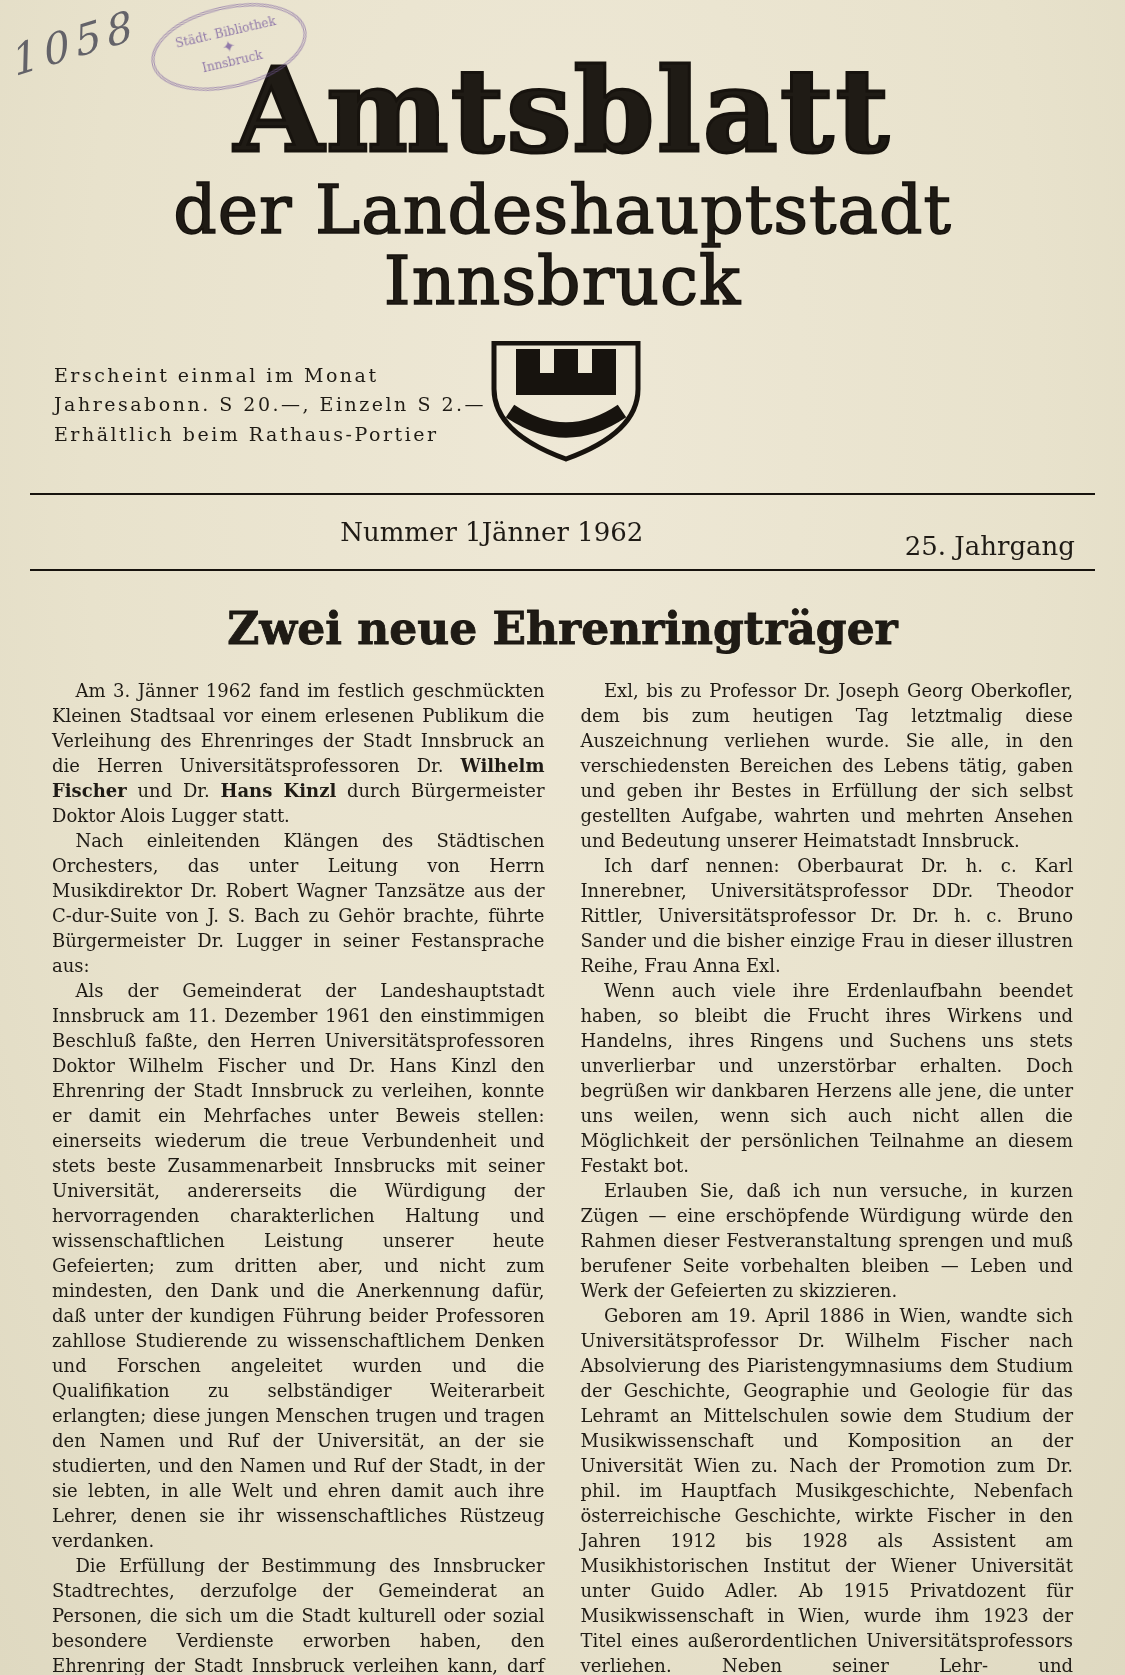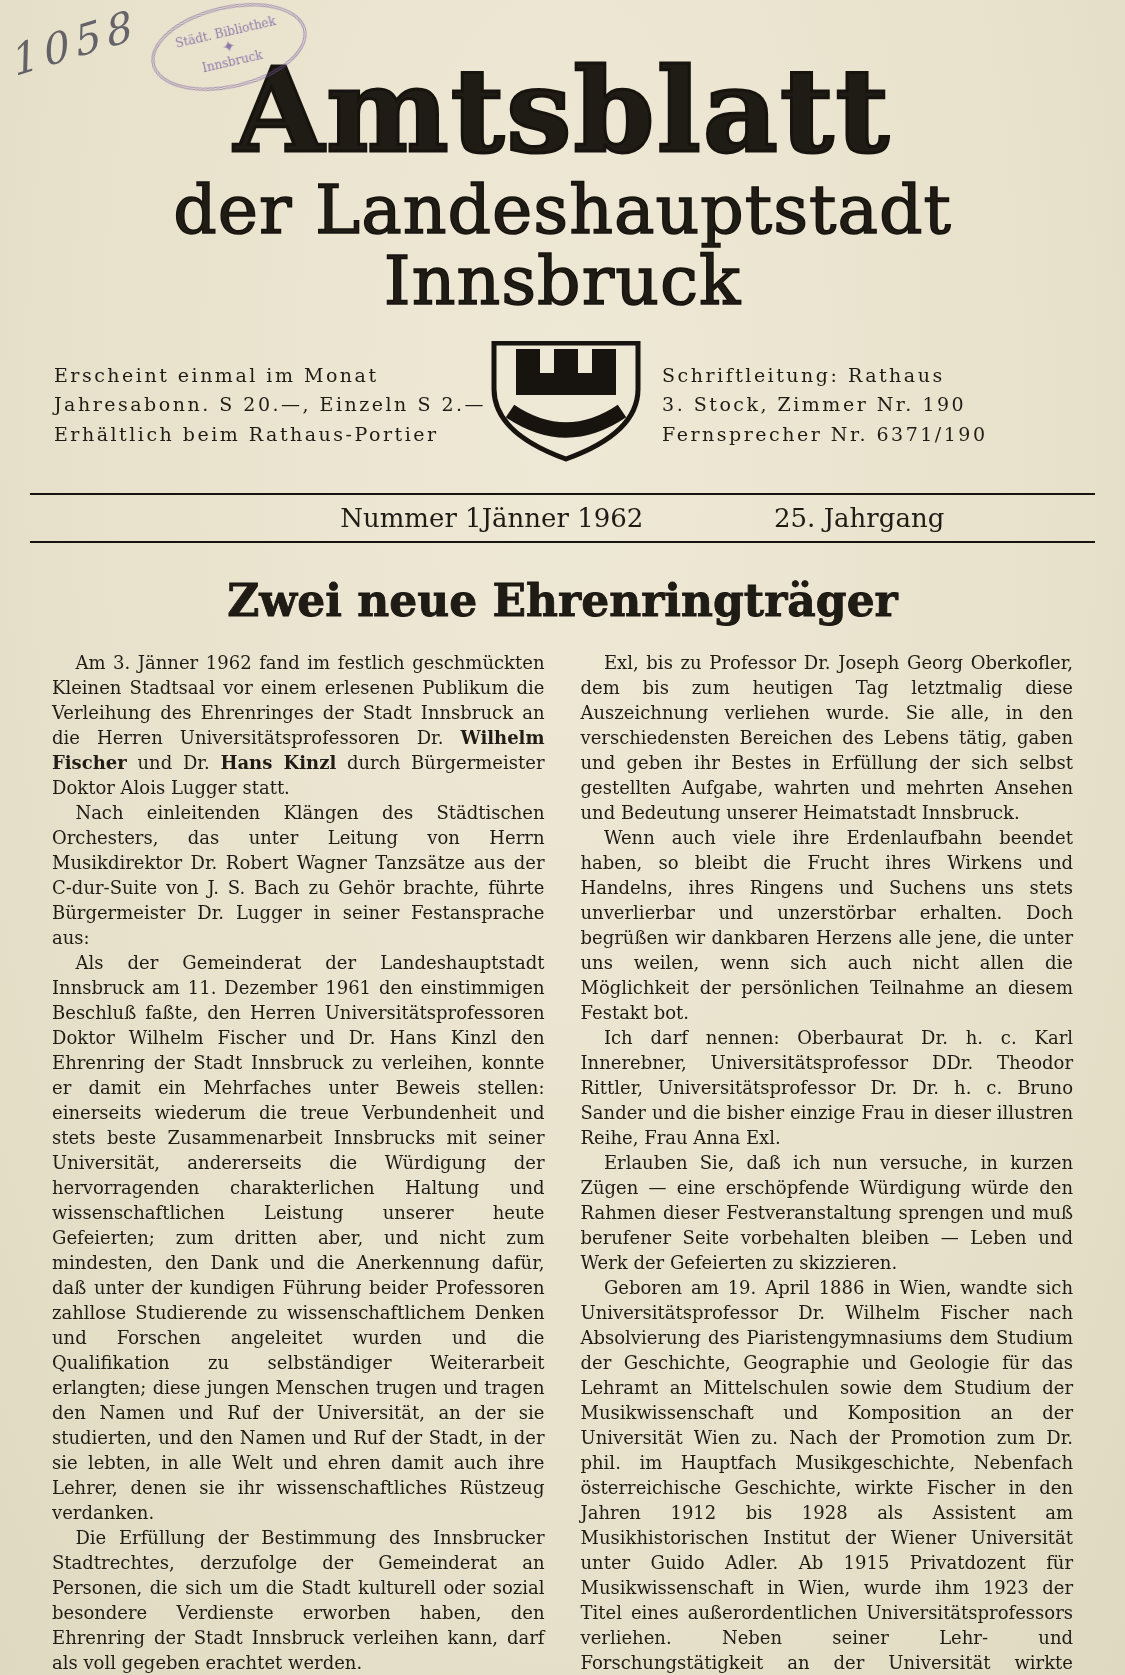--- a/index.html
+++ b/index.html
@@ -69,21 +69,21 @@
   .issue-row{
     margin:30px 30px 0;
     border-top:2px solid #17130e;
     border-bottom:2px solid #17130e;
     display:grid;grid-template-columns:1fr auto 1fr;
     align-items:center;
     padding:8px 20px;font-size:26px;
   }
   .issue-row .num{text-align:right;}
   .issue-row .date{text-align:center;}
-  .issue-row .vol{text-align:center;}
+  .issue-row .vol{text-align:right;margin-top:28px;}
   
   .article-title{
     text-align:center;font-size:44px;font-weight:bold;
     margin:32px 0 24px;
     -webkit-text-stroke:0.8px #17130e;
   }
   .columns{
     display:grid;grid-template-columns:1fr 1fr;column-gap:36px;
     padding:0 52px;
     font-size:18px;line-height:25px;
@@ -126,25 +126,20 @@
         <rect x="30" y="8" width="24" height="46" fill="#17130e"></rect>
         <rect x="68" y="8" width="24" height="46" fill="#17130e"></rect>
         <rect x="106" y="8" width="24" height="46" fill="#17130e"></rect>
         <rect x="30" y="32" width="100" height="22" fill="#17130e"></rect>
         <path d="M24,70 Q80,108 136,70" fill="none" stroke="#17130e" stroke-width="15"></path>
       </svg>
     </div>
 
     <div class="band-side">
       <div class="bar"></div>
-      <div class="info info-right">
-        <div class="ln">Schriftleitung: Rathaus</div>
-        <div class="ln">3. Stock, Zimmer Nr. 190</div>
-        <div class="ln">Fernsprecher Nr. 6371/190</div>
-      </div>
     </div>
   </div>
 
   <div class="issue-row">
     <span class="num">Nummer 1</span>
     <span class="date">Jänner 1962</span>
     <span class="vol">25. Jahrgang</span>
   </div>
 
   <div class="article-title">Zwei neue Ehrenringträger</div>
@@ -152,20 +147,20 @@
   <div class="columns">
     <div>
         <p><span>Am 3. Jänner 1962 fand im festlich geschmückten Kleinen Stadtsaal vor einem erlesenen Publikum die Verleihung des Ehrenringes der Stadt Innsbruck an die Herren Universitätsprofessoren Dr. </span><strong>Wilhelm Fischer</strong><span> und Dr. </span><strong>Hans Kinzl</strong><span> durch Bürgermeister Doktor Alois Lugger statt.</span></p>
         <p><span>Nach einleitenden Klängen des Städtischen Orchesters, das unter Leitung von Herrn Musikdirektor Dr. Robert Wagner Tanzsätze aus der C-dur-Suite von J. S. Bach zu Gehör brachte, führte Bürgermeister Dr. Lugger in seiner Festansprache aus:</span></p>
         <p><span>Als der Gemeinderat der Landeshauptstadt Innsbruck am 11. Dezember 1961 den einstimmigen Beschluß faßte, den Herren Universitätsprofessoren Doktor Wilhelm Fischer und Dr. Hans Kinzl den Ehrenring der Stadt Innsbruck zu verleihen, konnte er damit ein Mehrfaches unter Beweis stellen: einerseits wiederum die treue Verbundenheit und stets beste Zusammenarbeit Innsbrucks mit seiner Universität, andererseits die Würdigung der hervorragenden charakterlichen Haltung und wissenschaftlichen Leistung unserer heute Gefeierten; zum dritten aber, und nicht zum mindesten, den Dank und die Anerkennung dafür, daß unter der kundigen Führung beider Professoren zahllose Studierende zu wissenschaftlichem Denken und Forschen angeleitet wurden und die Qualifikation zu selbständiger Weiterarbeit erlangten; diese jungen Menschen trugen und tragen den Namen und Ruf der Universität, an der sie studierten, und den Namen und Ruf der Stadt, in der sie lebten, in alle Welt und ehren damit auch ihre Lehrer, denen sie ihr wissenschaftliches Rüstzeug verdanken.</span></p>
         <p><span>Die Erfüllung der Bestimmung des Innsbrucker Stadtrechtes, derzufolge der Gemeinderat an Personen, die sich um die Stadt kulturell oder sozial besondere Verdienste erworben haben, den Ehrenring der Stadt Innsbruck verleihen kann, darf als voll gegeben erachtet werden.</span></p>
         <p><span>Geschaffen in den zwanziger Jahren, ziert der goldene Ring heute hervorragende Persönlichkeiten, angefangen vom Gründer der Exl-Bühne, Ferdinand</span></p>
       </div>
     <div>
         <p><span>Exl, bis zu Professor Dr. Joseph Georg Oberkofler, dem bis zum heutigen Tag letztmalig diese Auszeichnung verliehen wurde. Sie alle, in den verschiedensten Bereichen des Lebens tätig, gaben und geben ihr Bestes in Erfüllung der sich selbst gestellten Aufgabe, wahrten und mehrten Ansehen und Bedeutung unserer Heimatstadt Innsbruck.</span></p>
+        <p><span>Ich darf nennen: Oberbaurat Dr. h. c. Karl Innerebner, Universitätsprofessor DDr. Theodor Rittler, Universitätsprofessor Dr. Dr. h. c. Bruno Sander und die bisher einzige Frau in dieser illustren Reihe, Frau Anna Exl.</span></p>
         <p><span>Wenn auch viele ihre Erdenlaufbahn beendet haben, so bleibt die Frucht ihres Wirkens und Handelns, ihres Ringens und Suchens uns stets unverlierbar und unzerstörbar erhalten. Doch begrüßen wir dankbaren Herzens alle jene, die unter uns weilen, wenn sich auch nicht allen die Möglichkeit der persönlichen Teilnahme an diesem Festakt bot.</span></p>
-        <p><span>Ich darf nennen: Oberbaurat Dr. h. c. Karl Innerebner, Universitätsprofessor DDr. Theodor Rittler, Universitätsprofessor Dr. Dr. h. c. Bruno Sander und die bisher einzige Frau in dieser illustren Reihe, Frau Anna Exl.</span></p>
         <p><span>Erlauben Sie, daß ich nun versuche, in kurzen Zügen — eine erschöpfende Würdigung würde den Rahmen dieser Festveranstaltung sprengen und muß berufener Seite vorbehalten bleiben — Leben und Werk der Gefeierten zu skizzieren.</span></p>
         <p><span>Geboren am 19. April 1886 in Wien, wandte sich Universitätsprofessor Dr. Wilhelm Fischer nach Absolvierung des Piaristengymnasiums dem Studium der Geschichte, Geographie und Geologie für das Lehramt an Mittelschulen sowie dem Studium der Musikwissenschaft und Komposition an der Universität Wien zu. Nach der Promotion zum Dr. phil. im Hauptfach Musikgeschichte, Nebenfach österreichische Geschichte, wirkte Fischer in den Jahren 1912 bis 1928 als Assistent am Musikhistorischen Institut der Wiener Universität unter Guido Adler. Ab 1915 Privatdozent für Musikwissenschaft in Wien, wurde ihm 1923 der Titel eines außerordentlichen Universitätsprofessors verliehen. Neben seiner Lehr- und Forschungstätigkeit an der Universität wirkte Fischer auch lange Jahre als Fachprüfer für Musikgeschichte der Staatsprüfungskommission für das Musiklehramt an Mittelschulen.</span></p>
       </div>
   </div>
 
 </div>
 
 </body></html>

